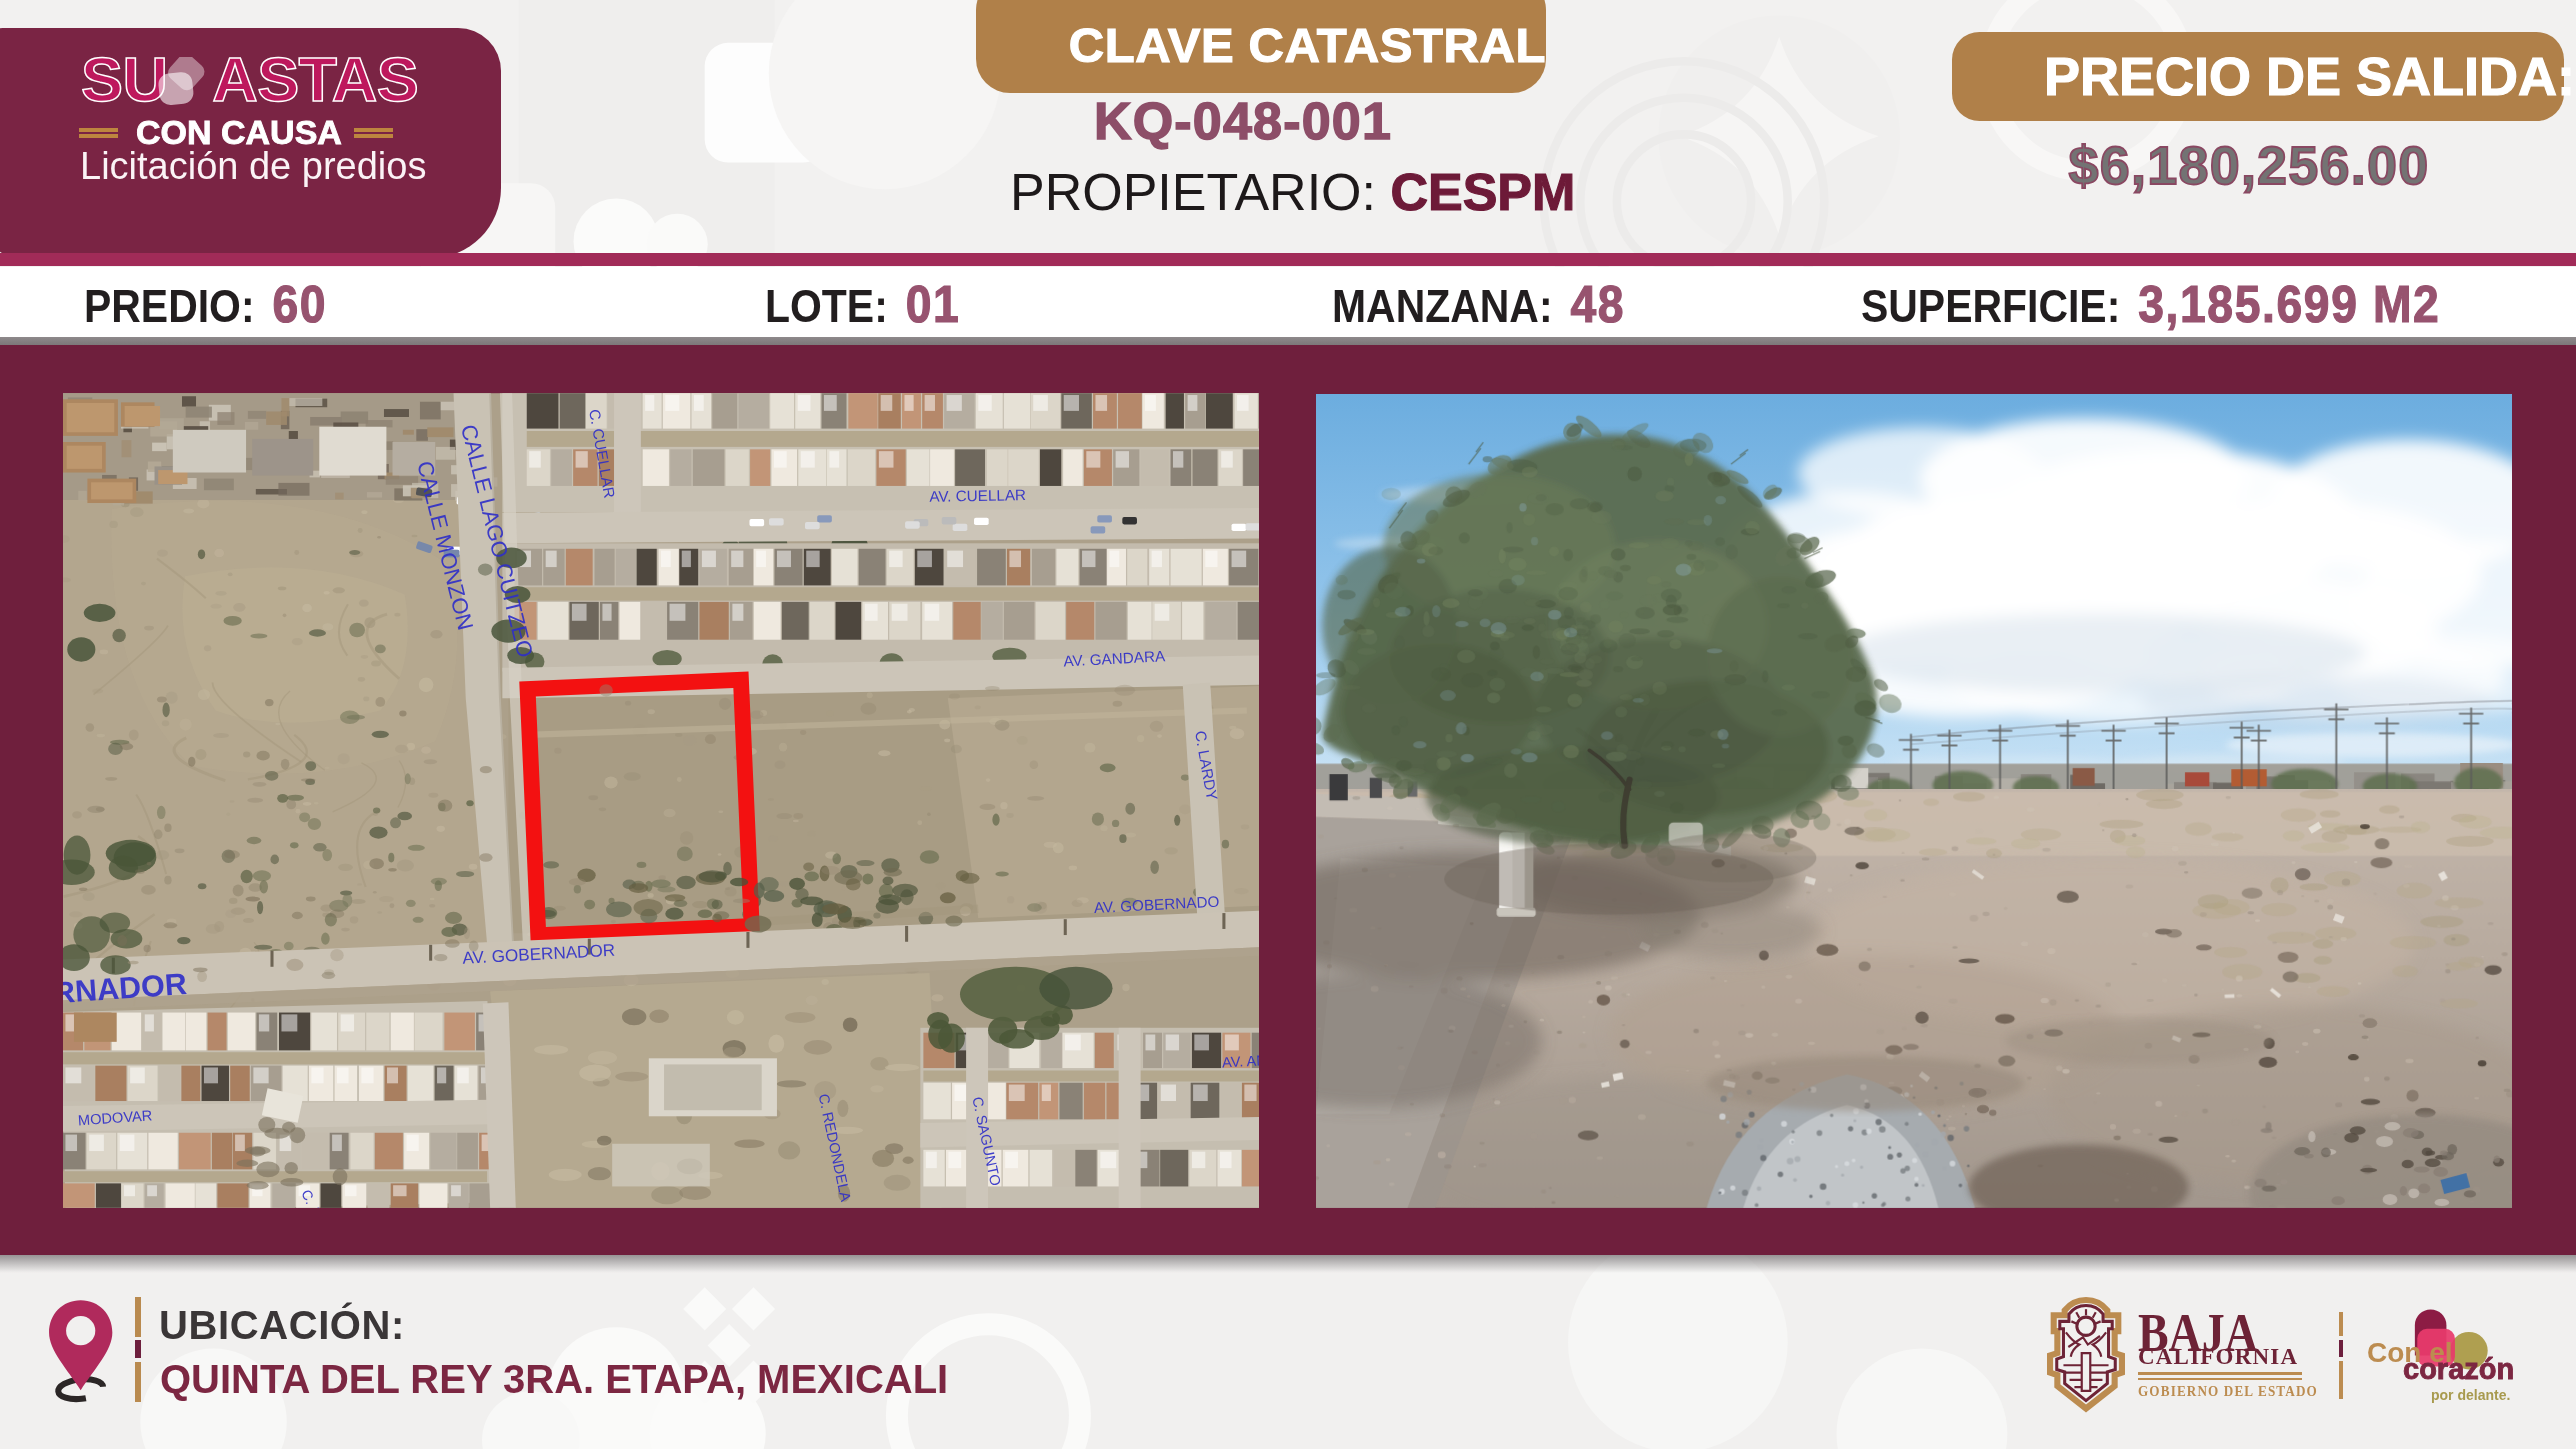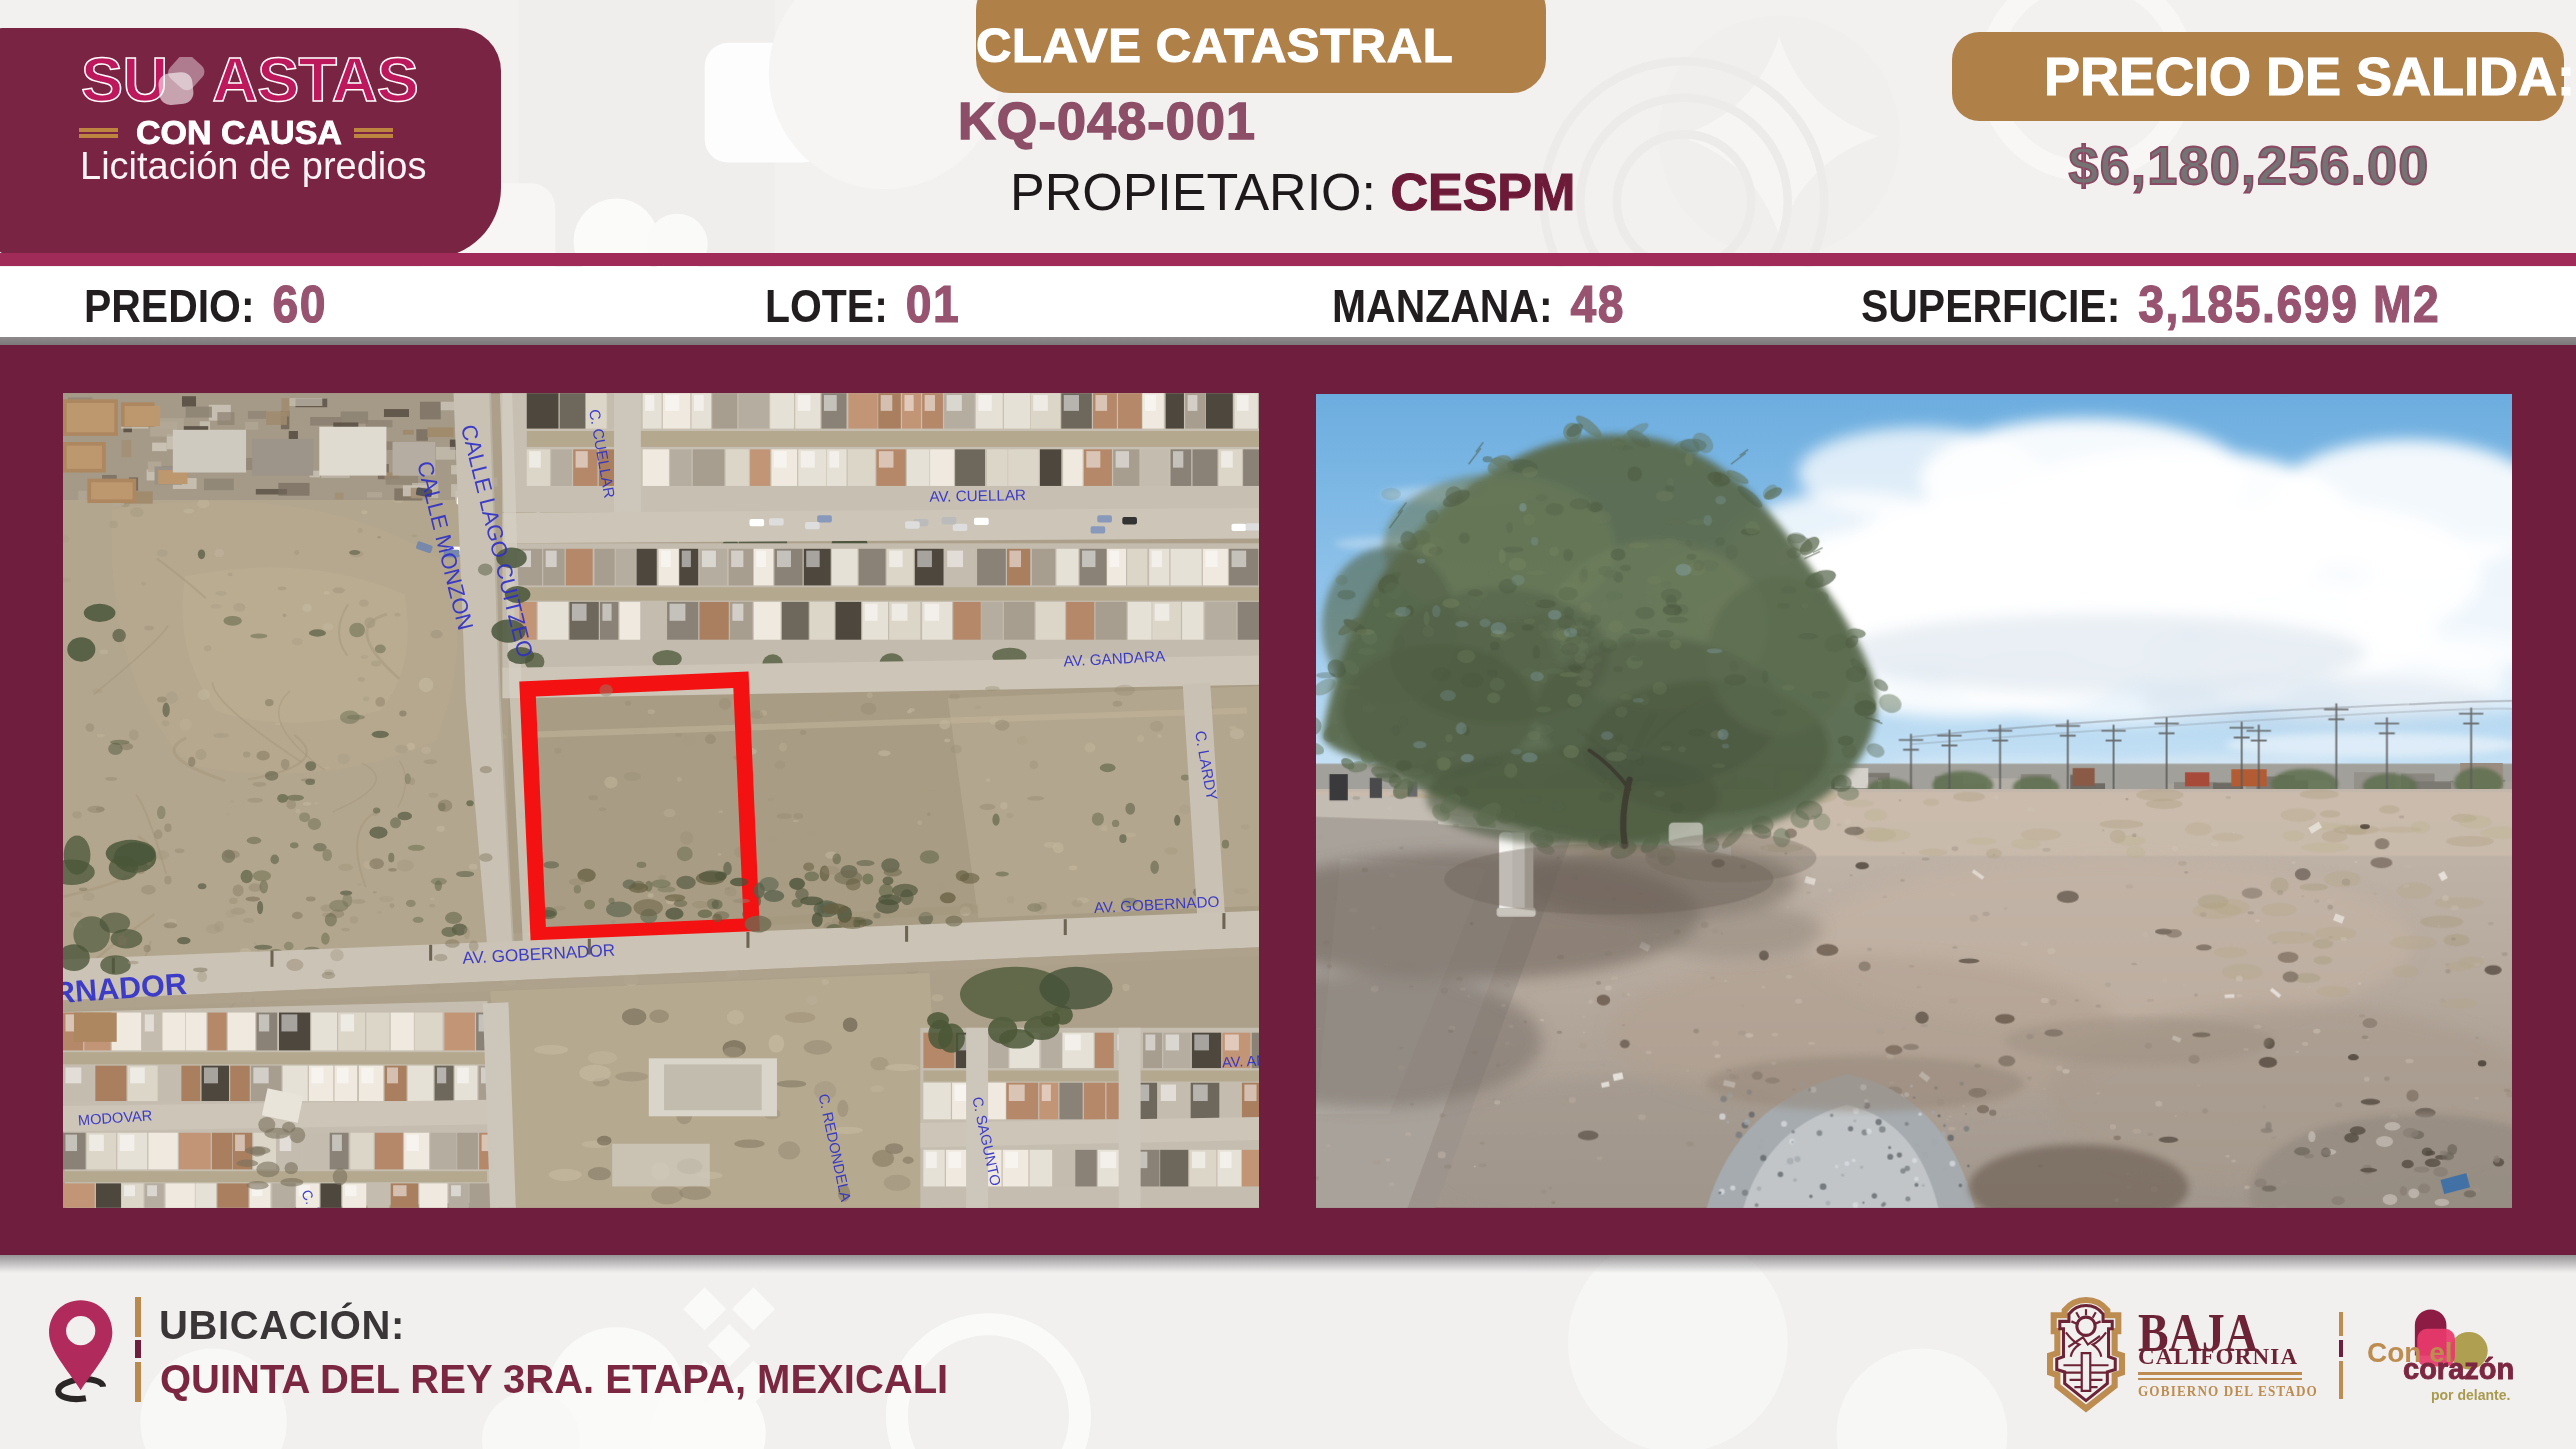--- a/index.html
+++ b/index.html
@@ -59,23 +59,23 @@
 <div class="abs" style="left:79px;top:128px;width:39px;height:3.7px;background:#bd853f"></div>
 <div class="abs" style="left:79px;top:134px;width:39px;height:3.7px;background:#bd853f"></div>
 
 <div class="abs" style="left:354px;top:128px;width:39px;height:3.7px;background:#bd853f"></div>
 <div class="abs" style="left:354px;top:134px;width:39px;height:3.7px;background:#bd853f"></div>
 
 <div class="abs" style="left:80px;top:147px;color:#fbf3f6;font-size:38px;line-height:38px;white-space:nowrap">Licitación de predios</div>
 
 <div class="abs" style="left:976px;top:-24.4px;width:570px;height:117px;background:#b08049;border-radius:34px"></div>
 
-<div class="abs" style="left:976px;top:21.4px;width:570px;text-align:left;color:#ffffff;font-weight:bold;font-size:49px;line-height:49px;letter-spacing:0.6px;white-space:nowrap;-webkit-text-stroke:1.2px #ffffff">CLAVE CATASTRAL</div>
-
-<div class="abs" style="left:958px;top:95px;width:570px;text-align:left;color:#8d4e68;font-weight:bold;font-size:52px;line-height:52px;letter-spacing:1.2px;-webkit-text-stroke:1.5px #8d4e68">KQ-048-001</div>
+<div class="abs" style="left:976px;top:21.4px;width:570px;text-align:right;color:#ffffff;font-weight:bold;font-size:49px;line-height:49px;letter-spacing:0.6px;white-space:nowrap;-webkit-text-stroke:1.2px #ffffff">CLAVE CATASTRAL</div>
+
+<div class="abs" style="left:958px;top:95px;width:570px;text-align:center;color:#8d4e68;font-weight:bold;font-size:52px;line-height:52px;letter-spacing:1.2px;-webkit-text-stroke:1.5px #8d4e68">KQ-048-001</div>
 
 <div class="abs" style="left:1010px;top:166px;color:#1d191a;font-size:52px;line-height:52px;white-space:nowrap">PROPIETARIO: <span style="color:#6d1a38;font-weight:bold;-webkit-text-stroke:1.2px #6d1a38">CESPM</span></div>
 
 <div class="abs" style="left:1952px;top:32px;width:612px;height:89px;background:#b08049;border-radius:27.5px"></div>
 
 <div class="abs" style="left:1963px;top:49px;width:612px;text-align:right;color:#ffffff;font-weight:bold;font-size:54px;line-height:54px;white-space:nowrap;-webkit-text-stroke:1.2px #ffffff">PRECIO DE SALIDA:</div>
 
 <div class="abs" style="left:1943px;top:129px;width:612px;text-align:center;color:#737373;font-weight:bold;font-size:54px;line-height:73px;letter-spacing:1.2px;-webkit-text-stroke:1.8px #8a4862">$6,180,256.00</div>
 
 <div class="abs" style="left:0;top:253px;width:2576px;height:13.4px;background:#a12b58"></div>

